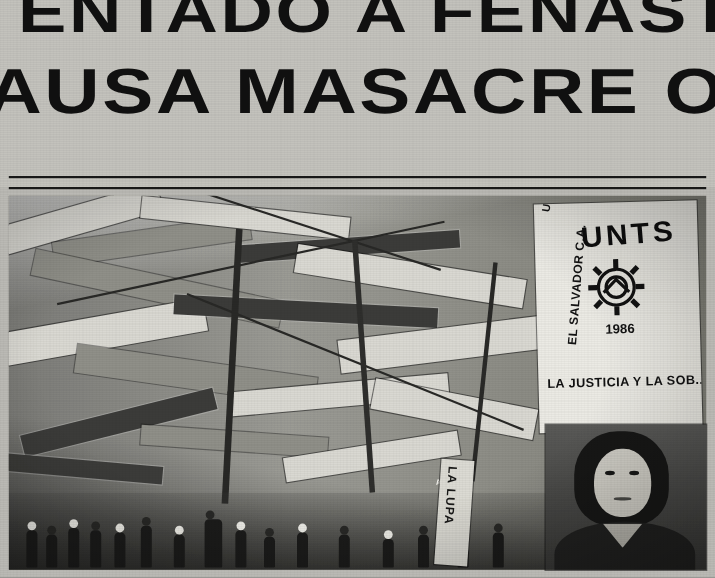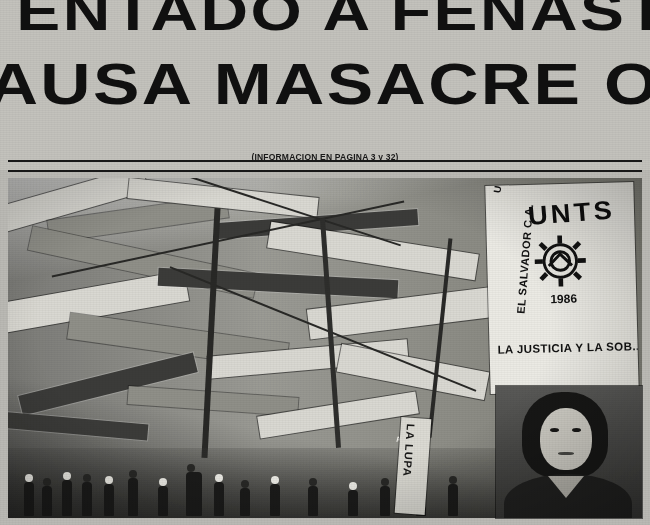--- a/index.html
+++ b/index.html
@@ -297,21 +297,20 @@
 </style>
 </head>
 <body>
 
 <div class="page">
 
   <div class="masthead">
     <div class="headline headline-1">ATENTADO A FENASTRAS</div>
     <div class="headline headline-2">CAUSA MASACRE OBRERA</div>
     <div class="rule rule-top"></div>
-    <div class="kicker">(INFORMACION EN PAGINA 3 y 32)</div>
     <div class="rule rule-under-kicker"></div>
   </div>
 
   <div class="photo">
     <div class="rubble"></div>
 
     <div class="shard" style="left:-10px; top:8px; width:150px; height:26px; transform:rotate(-16deg);"></div>
     <div class="shard mid" style="left:40px; top:30px; width:180px; height:22px; transform:rotate(-8deg);"></div>
     <div class="shard" style="left:120px; top:10px; width:190px; height:20px; transform:rotate(6deg);"></div>
     <div class="shard dark" style="left:210px; top:38px; width:200px; height:16px; transform:rotate(-4deg);"></div>

